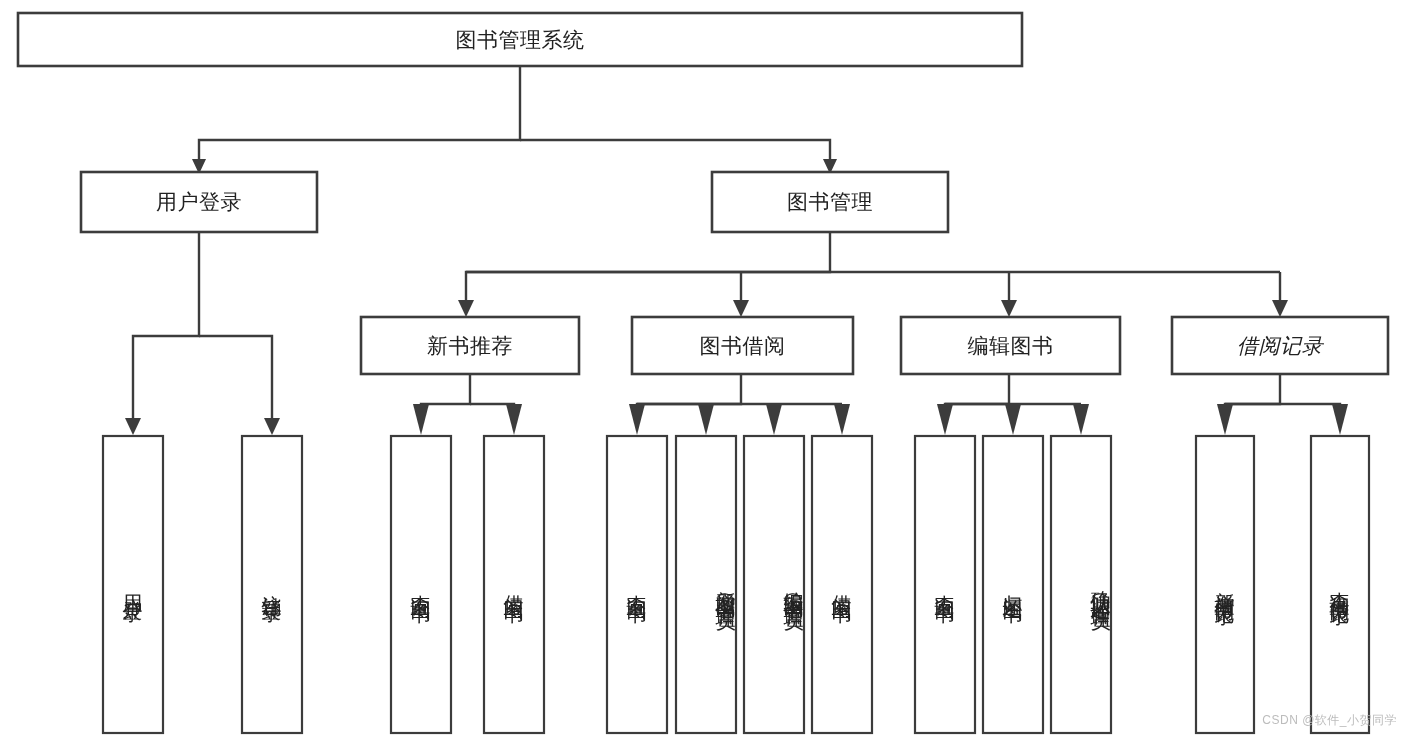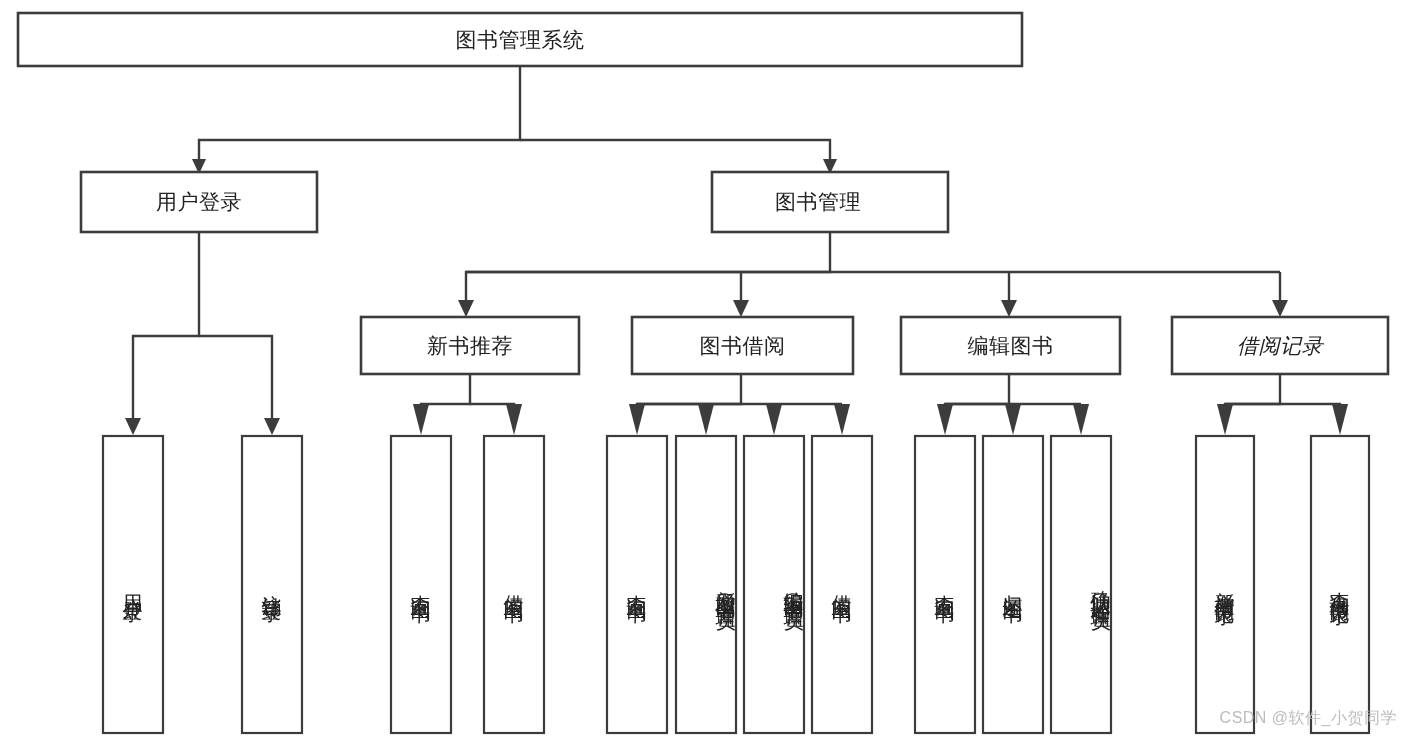--- a/index.html
+++ b/index.html
@@ -71,21 +71,21 @@
   }
   .node-label-v.tall {
     align-items: flex-start;
     padding-top: 4px;
   }
   .watermark {
     position: absolute;
     right: 8px;
     bottom: 4px;
     color: #b9b9b9;
-    font-size: 16px;
+    font-size: 12px;
     letter-spacing: 0.5px;
     white-space: nowrap;
     opacity: 0.95;
   }
 </style>
 </head>
 <body>
 
 <div id="diagram-root">
 
@@ -165,21 +165,21 @@
     <rect class="node-box-thin" x="915" y="436" width="60" height="297"></rect>
     <rect class="node-box-thin" x="983" y="436" width="60" height="297"></rect>
     <rect class="node-box-thin" x="1051" y="436" width="60" height="297"></rect>
     <rect class="node-box-thin" x="1196" y="436" width="58" height="297"></rect>
     <rect class="node-box-thin" x="1311" y="436" width="58" height="297"></rect>
   </svg>
 
   <div class="node-label-h" style="left:18px; top:13px; width:1004px; height:53px;">图书管理系统</div>
 
   <div class="node-label-h" style="left:81px; top:172px; width:236px; height:60px;">用户登录</div>
-  <div class="node-label-h" style="left:676px; top:172px; width:236px; height:60px;padding-left:24px;">图书管理</div>
+  <div class="node-label-h" style="left:712px; top:172px; width:236px; height:60px;">图书管理</div>
 
   <div class="node-label-h" style="left:632px; top:317px; width:221px; height:57px;">图书借阅</div>
   <div class="node-label-h" style="left:361px; top:317px; width:218px; height:57px;">新书推荐</div>
   <div class="node-label-h" style="left:901px; top:317px; width:219px; height:57px;">编辑图书</div>
   <div class="node-label-h" style="left:1172px; top:317px; width:216px; height:57px;font-style:italic;">借阅记录</div>
 
   <div class="node-label-v" style="left:103px; top:436px; width:60px; height:297px;">用户登录</div>
   <div class="node-label-v" style="left:242px; top:436px; width:60px; height:297px;">注销登录</div>
   <div class="node-label-v" style="left:391px; top:436px; width:60px; height:297px;">查询图书</div>
   <div class="node-label-v" style="left:484px; top:436px; width:60px; height:297px;">借阅图书</div>

